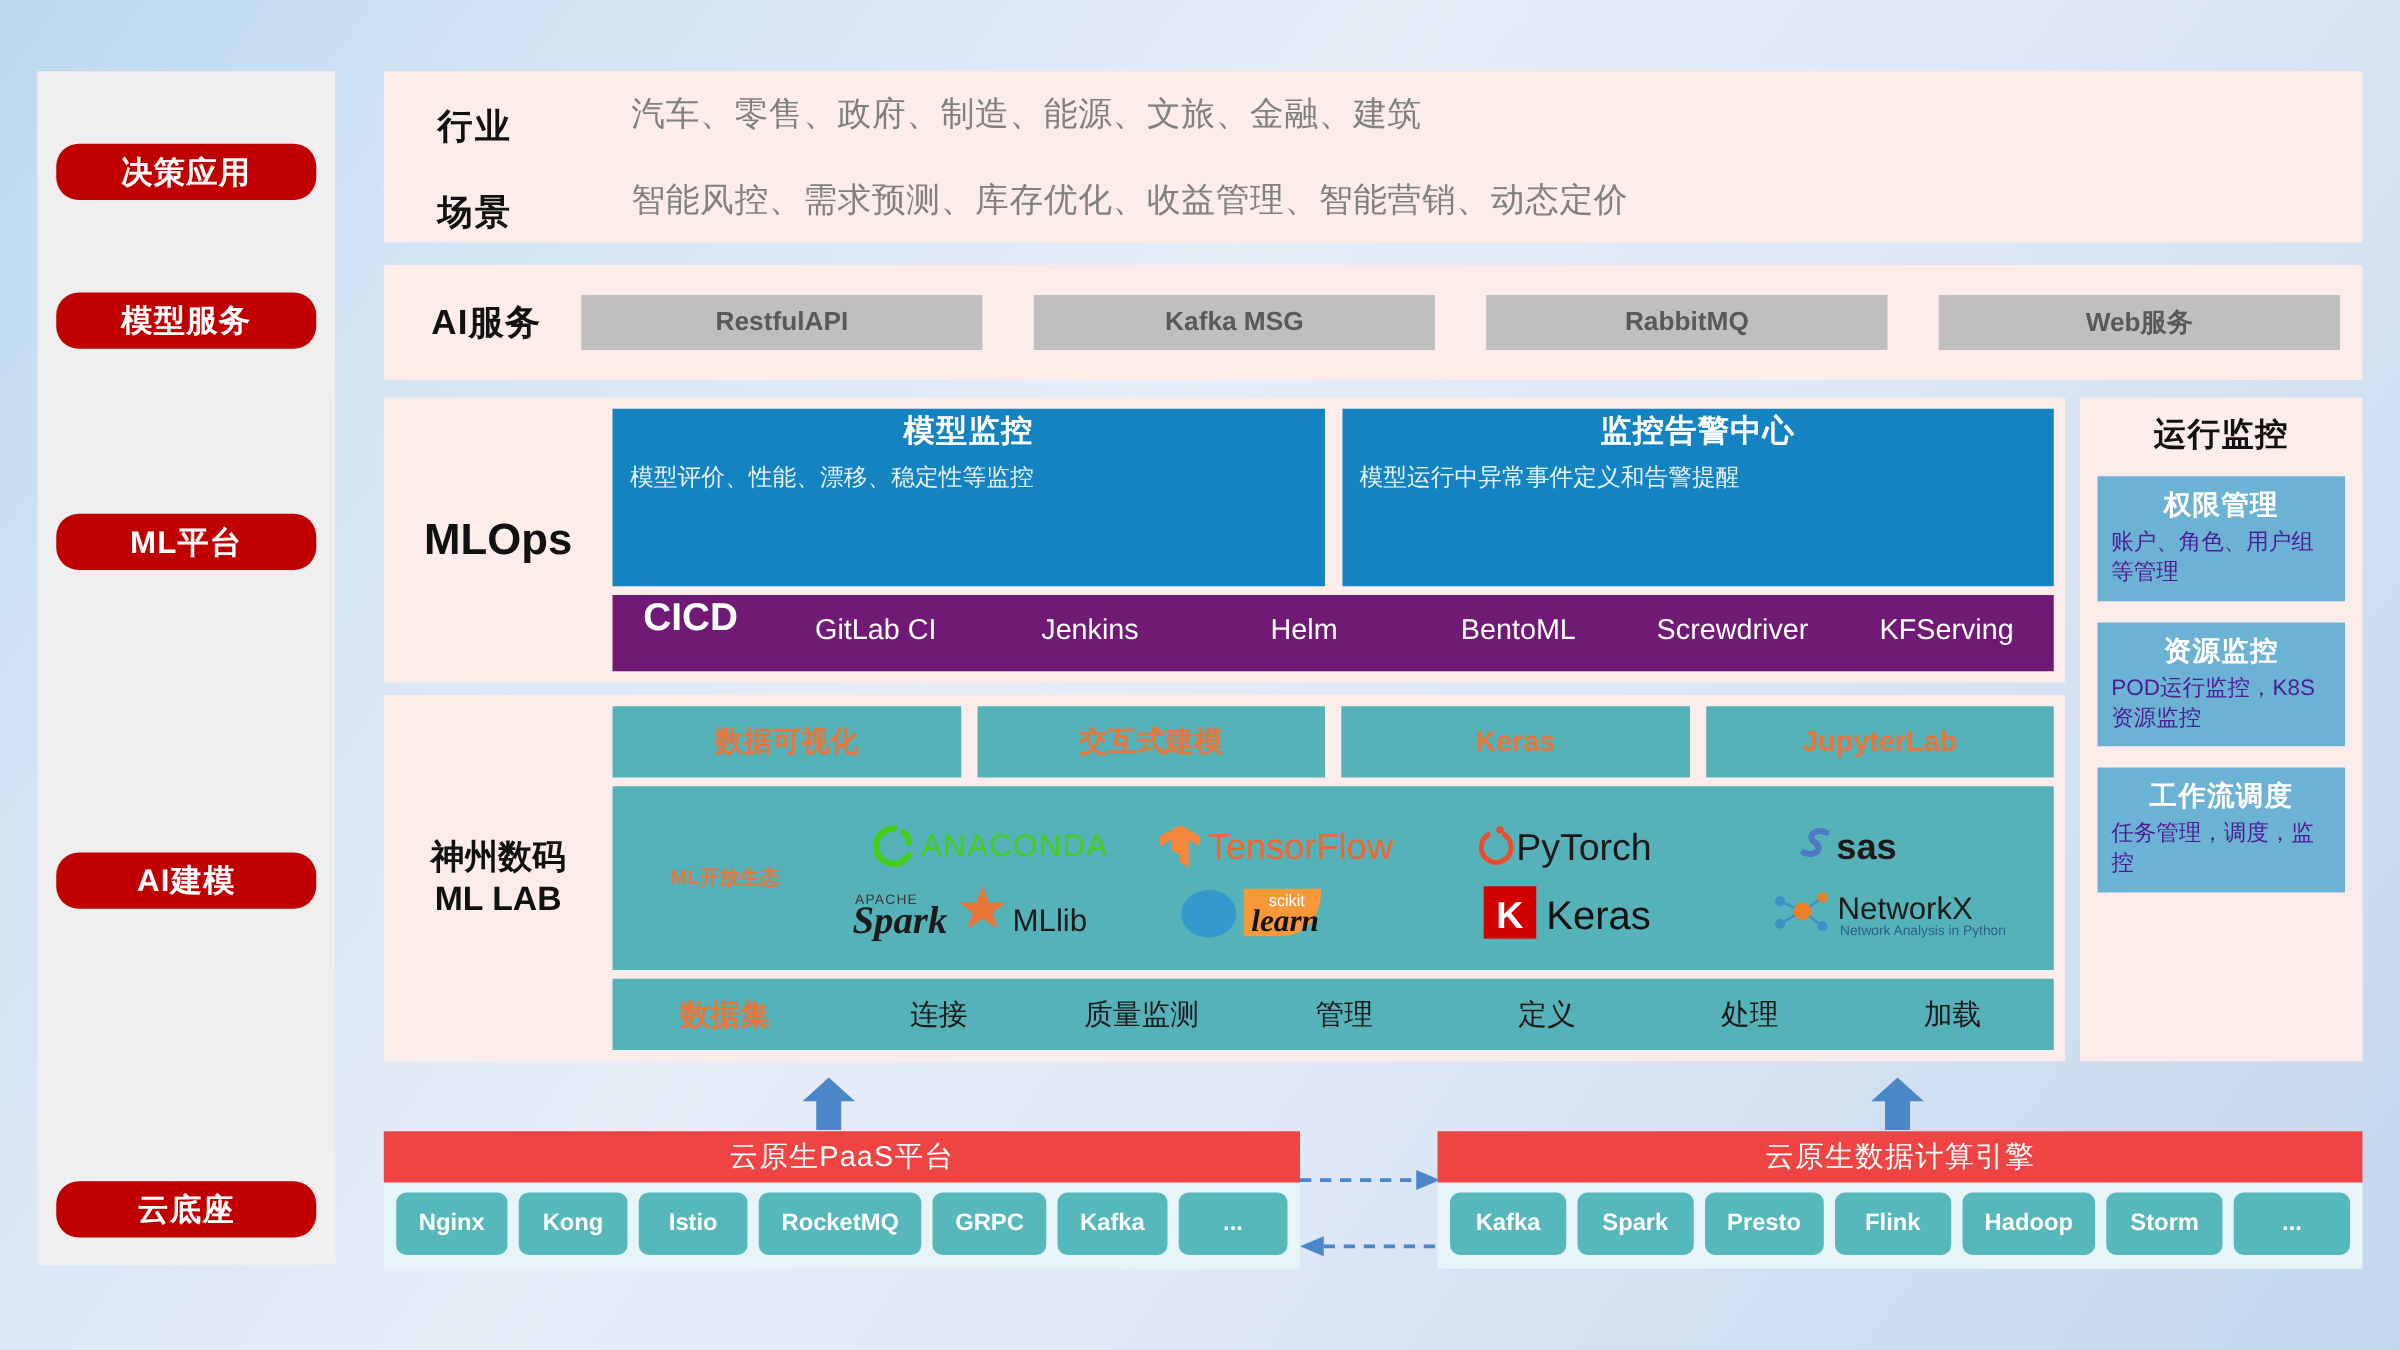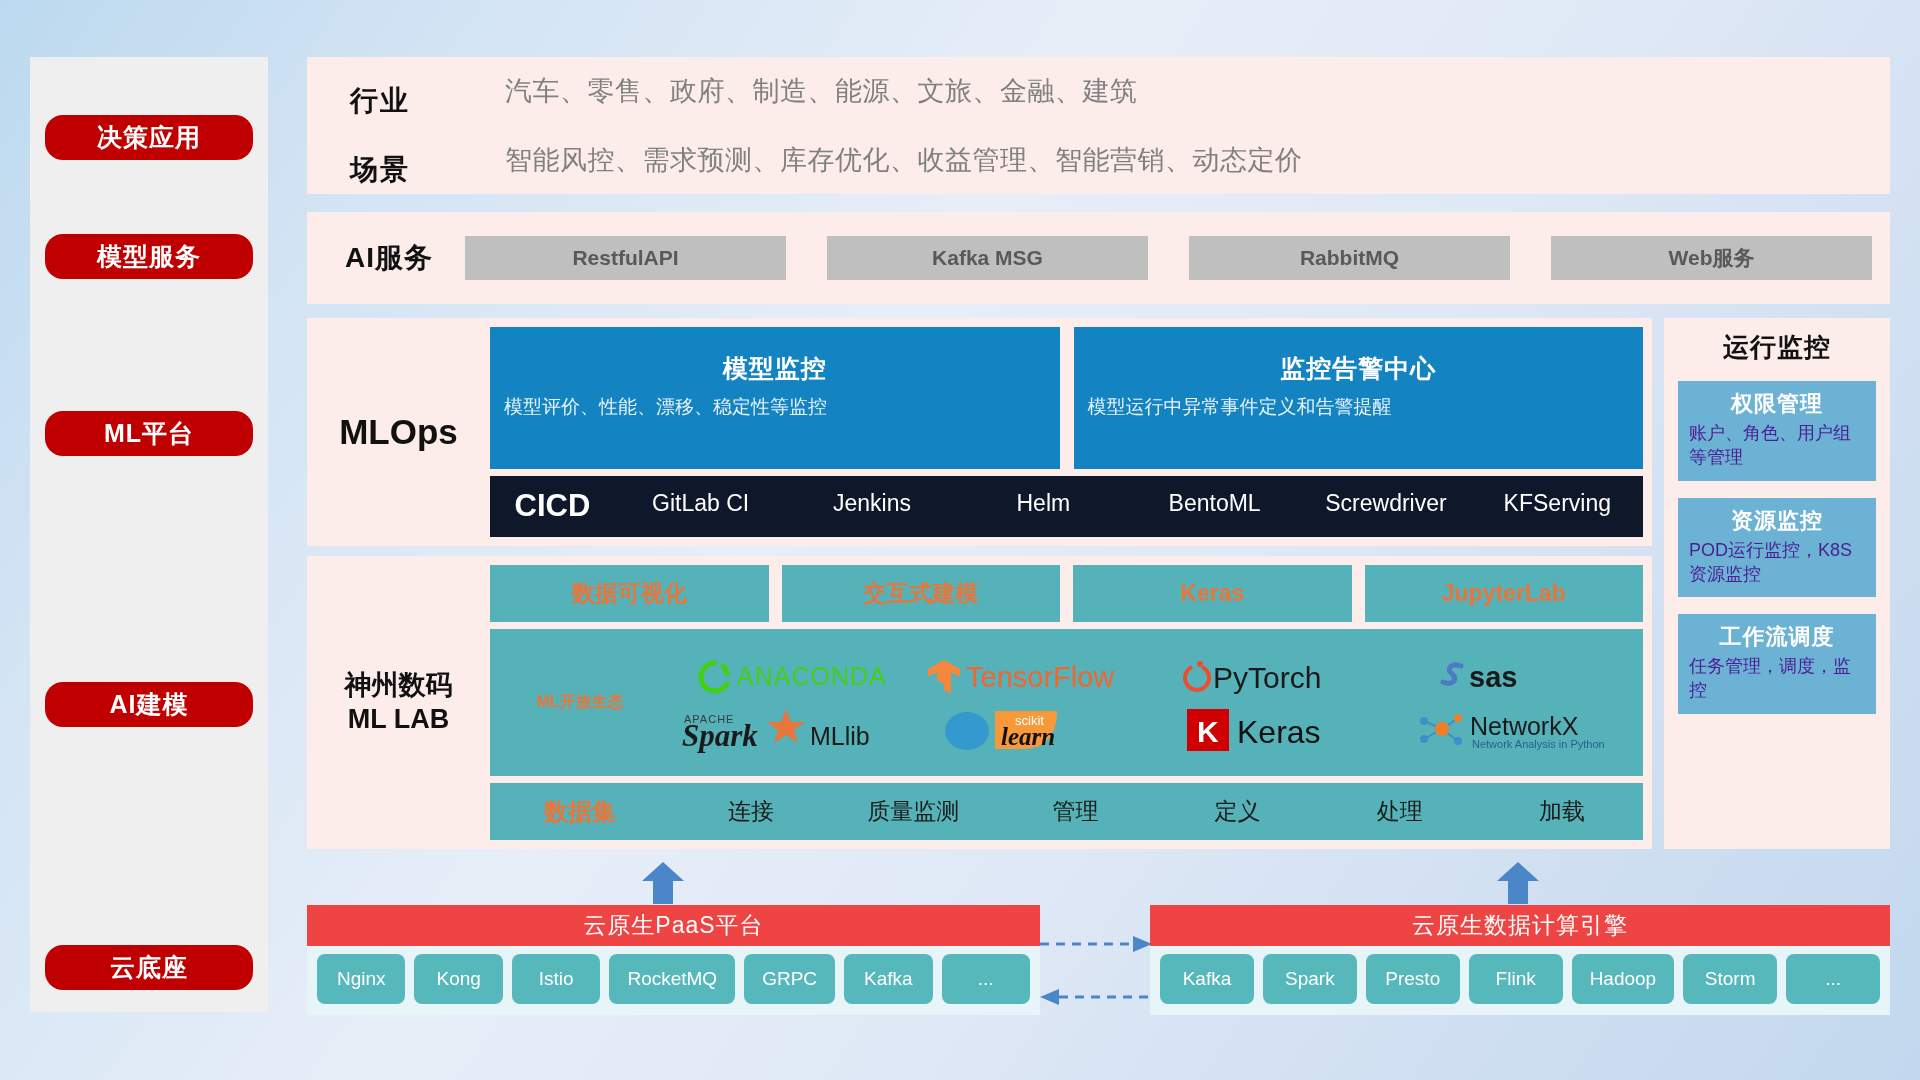--- a/index.html
+++ b/index.html
@@ -44,24 +44,24 @@
     display: flex; align-items: center; justify-content: center;
   }
 
   
   .row-mlops { left: 307px; top: 318px; width: 1345px; height: 228px; }
   .mlops-inner { display: flex; height: 100%; }
   .mlops-label { width: 183px; flex-shrink: 0; display: flex; align-items: center; justify-content: center;
                  font-size: 35px; font-weight: bold; color: #111; }
   .mlops-right { flex: 1; display: flex; flex-direction: column; padding: 9px 9px 9px 0; gap: 7px; }
   .mlops-cards { display: flex; gap: 14px; height: 148px; }
-  .mlops-card { flex: 1; background: #1383c2; padding: 25px 14px 0 14px; }
+  .mlops-card { flex: 1; background: #1383c2; padding: 1px 14px 0 14px; }
   .mlops-card-title { color: #fff; font-size: 25px; font-weight: bold; text-align: center; letter-spacing: 1px; }
   .mlops-card-desc { color: #e9f3fa; font-size: 19px; line-height: 1.35; margin-top: 9px; }
-  .cicd-bar { height: 64px; background: #0f172a; display: flex; align-items: center; overflow: hidden; }
+  .cicd-bar { height: 64px; background: #701a75; display: flex; overflow: hidden; }
   .cicd-title { width: 125px; flex-shrink: 0; text-align: center; color: #fff; font-size: 31px; font-weight: bold; }
   .cicd-items { flex: 1; display: flex; align-items: flex-start; height: 100%; padding-top: 13px; }
   .cicd-item { flex: 1; text-align: center; color: #fff; font-size: 23px; line-height: 1.25; padding: 0 3px; }
 
   
   .row-model { left: 307px; top: 556px; width: 1345px; height: 293px; }
   .model-inner { display: flex; height: 100%; }
   .model-label { width: 183px; flex-shrink: 0; display: flex; flex-direction: column;
                  align-items: center; justify-content: center; font-size: 27px; font-weight: bold; color: #111; line-height: 1.25; }
   .model-right { flex: 1; display: flex; flex-direction: column; padding: 9px 9px 9px 0; gap: 7px; }
@@ -85,21 +85,21 @@
   .mon-card-desc { color: #4c1d95; font-size: 18px; line-height: 1.35; margin-top: 2px; }
 
   
   .cloud-panel { position: absolute; background: #e7f4f8; }
   .cloud-left  { left: 307px; top: 905px; width: 733px; height: 110px; }
   .cloud-right { left: 1150px; top: 905px; width: 740px; height: 110px; }
   .cloud-header { height: 41px; background: #ef4444; color: #fff; font-size: 23px;
                   display: flex; align-items: center; justify-content: center; letter-spacing: 1px; }
   .cloud-chips { display: flex; gap: 9px; padding: 8px 10px; }
   .cloud-chip { flex: 1; height: 50px; background: #56b8bb; border-radius: 8px; color: #fff;
-                font-size: 19px; font-weight: normal; display: flex; align-items: center;
+                font-size: 19px; font-weight: bold; display: flex; align-items: center;
                 justify-content: center; text-align: center; line-height: 1.1; padding: 0 18px; }
 
   .up-arrow { position: absolute; width: 46px; height: 42px; }
   .up-arrow svg { display: block; }
   .dash-arrow { position: absolute; }
 
   .logo-cell { display: flex; align-items: center; justify-content: center; }
 </style>
 </head>
 <body>

